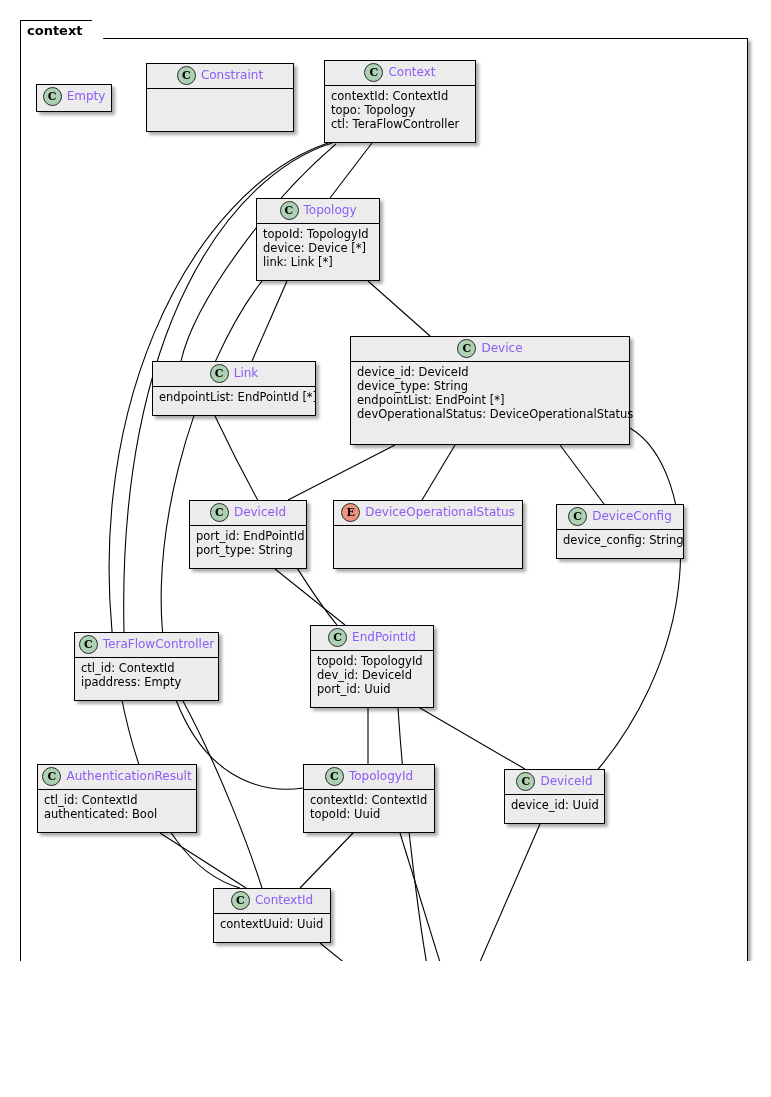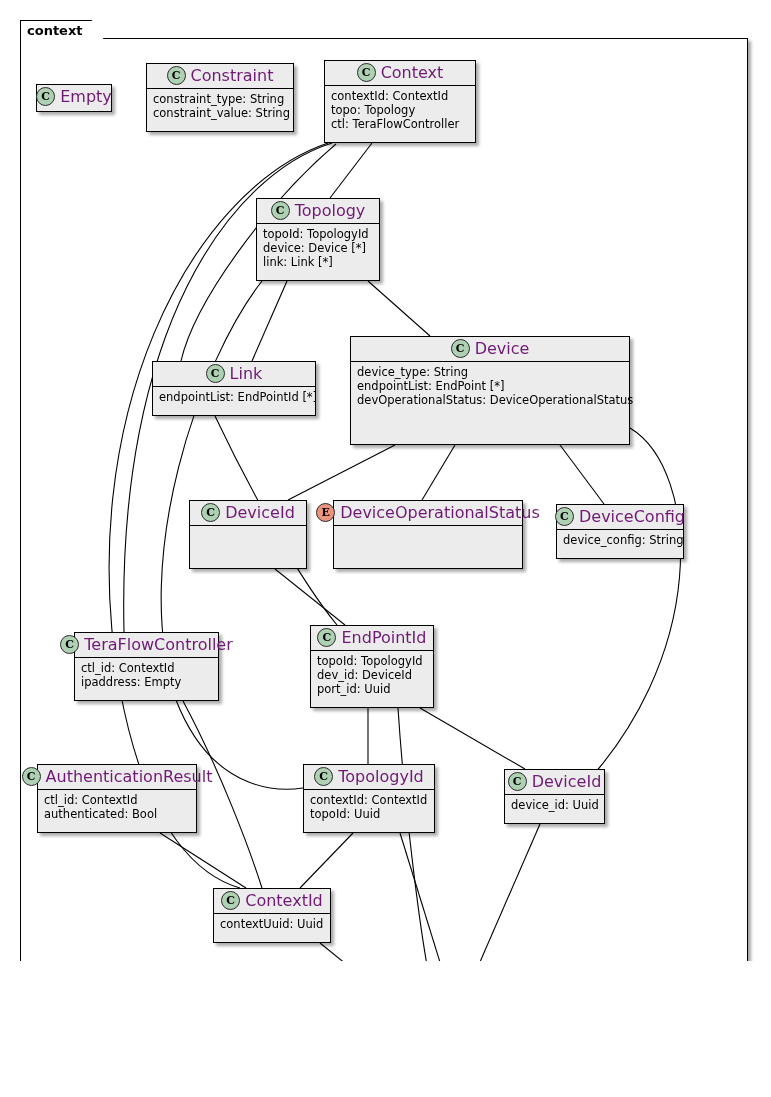--- a/index.html
+++ b/index.html
@@ -91,22 +91,22 @@
     font-size: 11px;
     font-weight: bold;
     font-family: "DejaVu Serif", serif;
     color: #000000;
     line-height: 1;
   }
   .cls .stereo.enum {
     background: #EB937F;
   }
   .cls .cname {
-    font-size: 16px;
-    color: #701a75;
+    font-size: 12px;
+    color: #8b5cf6;
     line-height: 1.1;
     text-align: center;
   }
   .cls .body {
     padding: 3px 6px 4px 6px;
     background: #ECECEC;
   }
   .cls .attr {
     font-size: 11.5px;
     color: #000000;
@@ -154,24 +154,20 @@
         <div class="hdr">
           <span class="stereo">C</span>
           <span class="cname">Empty</span>
         </div>
       </div>
       <div class="cls has-body" style="left: 146px; top: 63px; width: 148px; height: 69px;">
         <div class="hdr">
           <span class="stereo">C</span>
           <span class="cname">Constraint</span>
         </div>
-        <div class="body">
-          <div class="attr">constraint_type: String</div>
-          <div class="attr">constraint_value: String</div>
-        </div>
       </div>
       <div class="cls has-body" style="left: 324px; top: 60px; width: 152px; height: 83px;">
         <div class="hdr">
           <span class="stereo">C</span>
           <span class="cname">Context</span>
         </div>
         <div class="body">
           <div class="attr">contextId: ContextId</div>
           <div class="attr">topo: Topology</div>
           <div class="attr">ctl: TeraFlowController</div>
@@ -187,39 +183,44 @@
           <div class="attr">device: Device [*]</div>
           <div class="attr">link: Link [*]</div>
         </div>
       </div>
       <div class="cls has-body" style="left: 350px; top: 336px; width: 280px; height: 109px;">
         <div class="hdr">
           <span class="stereo">C</span>
           <span class="cname">Device</span>
         </div>
         <div class="body">
+          <div class="attr">device_id: DeviceId</div>
           <div class="attr">device_type: String</div>
           <div class="attr">endpointList: EndPoint [*]</div>
           <div class="attr">devOperationalStatus: DeviceOperationalStatus</div>
         </div>
       </div>
       <div class="cls has-body" style="left: 152px; top: 361px; width: 164px; height: 55px;">
         <div class="hdr">
           <span class="stereo">C</span>
           <span class="cname">Link</span>
         </div>
         <div class="body">
           <div class="attr">endpointList: EndPointId [*]</div>
         </div>
       </div>
       <div class="cls has-body" style="left: 189px; top: 500px; width: 118px; height: 69px;">
         <div class="hdr">
           <span class="stereo">C</span>
           <span class="cname">DeviceId</span>
         </div>
+        <div class="body">
+          <div class="attr">port_id: EndPointId</div>
+          <div class="attr">port_type: String</div>
+        </div>
       </div>
       <div class="cls has-body" style="left: 333px; top: 500px; width: 190px; height: 69px;">
         <div class="hdr">
           <span class="stereo enum">E</span>
           <span class="cname">DeviceOperationalStatus</span>
         </div>
       </div>
       <div class="cls has-body" style="left: 556px; top: 504px; width: 128px; height: 55px;">
         <div class="hdr">
           <span class="stereo">C</span>

